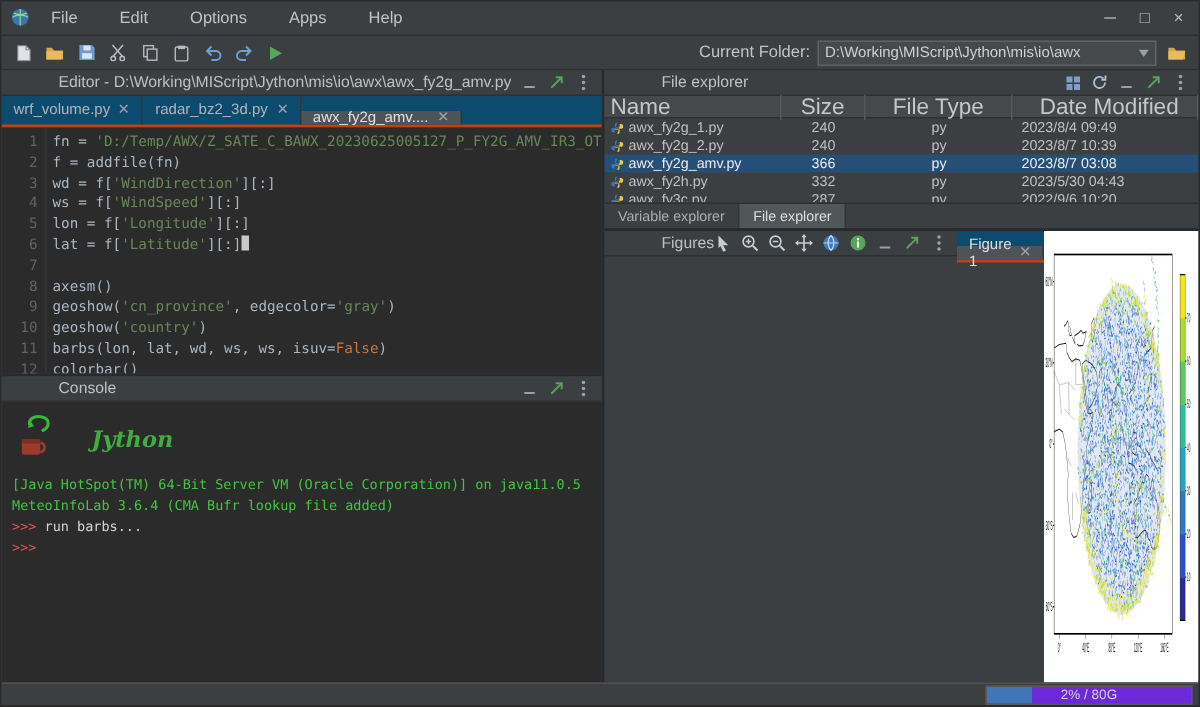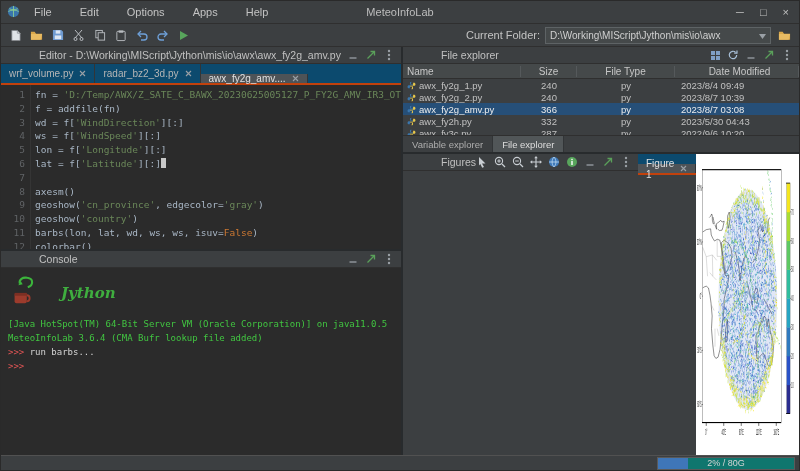--- a/index.html
+++ b/index.html
@@ -41,42 +41,42 @@
   .console-panel{flex:1;display:flex;flex-direction:column;min-height:0;}
   .console-body{flex:1;background:#2b2b2b;padding:5px 7px;font-family:"DejaVu Sans Mono",monospace;
     font-size:9px;line-height:14px;overflow:hidden;}
   .jython-head{display:flex;align-items:flex-start;gap:21px;height:44px;}
   .jython-name{font-family:"DejaVu Serif",serif;font-style:italic;font-weight:bold;color:#3fae3f;font-size:15px;margin-top:13px;}
   .con-line{white-space:pre;}
   .con-green{color:#41c541;}
   .con-prompt{color:#e25555;}
   .con-text{color:#d4d4d4;}
   .explorer-panel{height:105px;flex:0 0 105px;display:flex;flex-direction:column;border-bottom:2px solid #282b2d;}
-  .tbl-header{display:flex;background:#45494a;font-size:10px;height:14px;flex:0 0 14px;align-items:center;
+  .tbl-header{display:flex;background:#45494a;font-size:15px;height:14px;flex:0 0 14px;align-items:center;
     border-bottom:1px solid #2f2f2f;color:#c7c7c7;}
   .th{text-align:center;border-right:1px solid #55595b;box-sizing:border-box;overflow:hidden;white-space:nowrap;}
   .tbl-body{flex:1;overflow:hidden;}
   .tbl-row{display:flex;height:12px;align-items:center;font-size:9.5px;color:#c0c0c0;cursor:default;}
   .tbl-row.sel{background:#264f78;color:#ececec;}
   .td{box-sizing:border-box;overflow:hidden;white-space:nowrap;}
   .c0{width:118px;padding-left:4px;display:flex;align-items:center;gap:3px;}
   .c1{width:56px;text-align:center;}
   .c2{width:98px;text-align:center;}
   .c3{flex:1;padding-left:6px;}
   .file-ic{display:inline-flex;width:9px;height:9px;}
   .explorer-tabs{margin-top:auto;display:flex;height:16px;flex:0 0 16px;background:#3c3f41;border-top:1px solid #2f2f2f;font-size:9.5px;}
   .ex-tab{padding:0 9px;display:flex;align-items:center;color:#aeaeae;border-right:1px solid #323537;cursor:default;}
   .ex-tab.sel{background:#515658;color:#dedede;}
   .figures-panel{flex:1;display:flex;flex-direction:row;min-height:0;}
   .canvas-wrap{flex:1;background:#ffffff;min-height:0;}
   .canvas-wrap svg{display:block;width:100%;height:100%;}
   #map-svg text{font-family:"Liberation Sans",sans-serif;}
   .statusbar{position:absolute;bottom:0;left:0;right:0;height:15px;background:#3c3f41;border-top:1px solid #515151;
     display:flex;align-items:center;justify-content:flex-end;padding:0 4px;box-sizing:border-box;}
-  .progress{width:136px;height:11px;background:#0f766e;border:1px solid #5a5a5a;position:relative;
+  .progress{width:136px;height:11px;background:#6d28d9;border:1px solid #5a5a5a;position:relative;
     font-size:9px;color:#d5d5d5;display:flex;align-items:center;justify-content:center;overflow:hidden;}
   .progress-fill{position:absolute;left:0;top:0;bottom:0;background:#3f76b8;}
   .progress-label{position:relative;z-index:2;line-height:1;}
 </style>
 </head>
 <body>
 
 <div class="window">
 
   <div class="titlebar">
@@ -86,21 +86,20 @@
           <path d="M1.5 7c2.5-2 8.5-2 11 0M7 1v12M2.5 4c3 1.5 6 1.5 9 0" stroke="#8fd18f" stroke-width="0.9" fill="none"></path>
         </svg>
       </span>
     <nav class="menus" id="menubar">
         <span class="menu-item">File</span>
         <span class="menu-item">Edit</span>
         <span class="menu-item">Options</span>
         <span class="menu-item">Apps</span>
         <span class="menu-item">Help</span>
       </nav>
-    <div class="win-title">MeteoInfoLab</div>
     <div class="win-controls">
       <span>─</span>
       <span>□</span>
       <span>×</span>
     </div>
   </div>
 
   <div class="toolbar">
     <span id="tb-icons" style="display:flex;gap:4px;">
         <span class="tb-icon">

